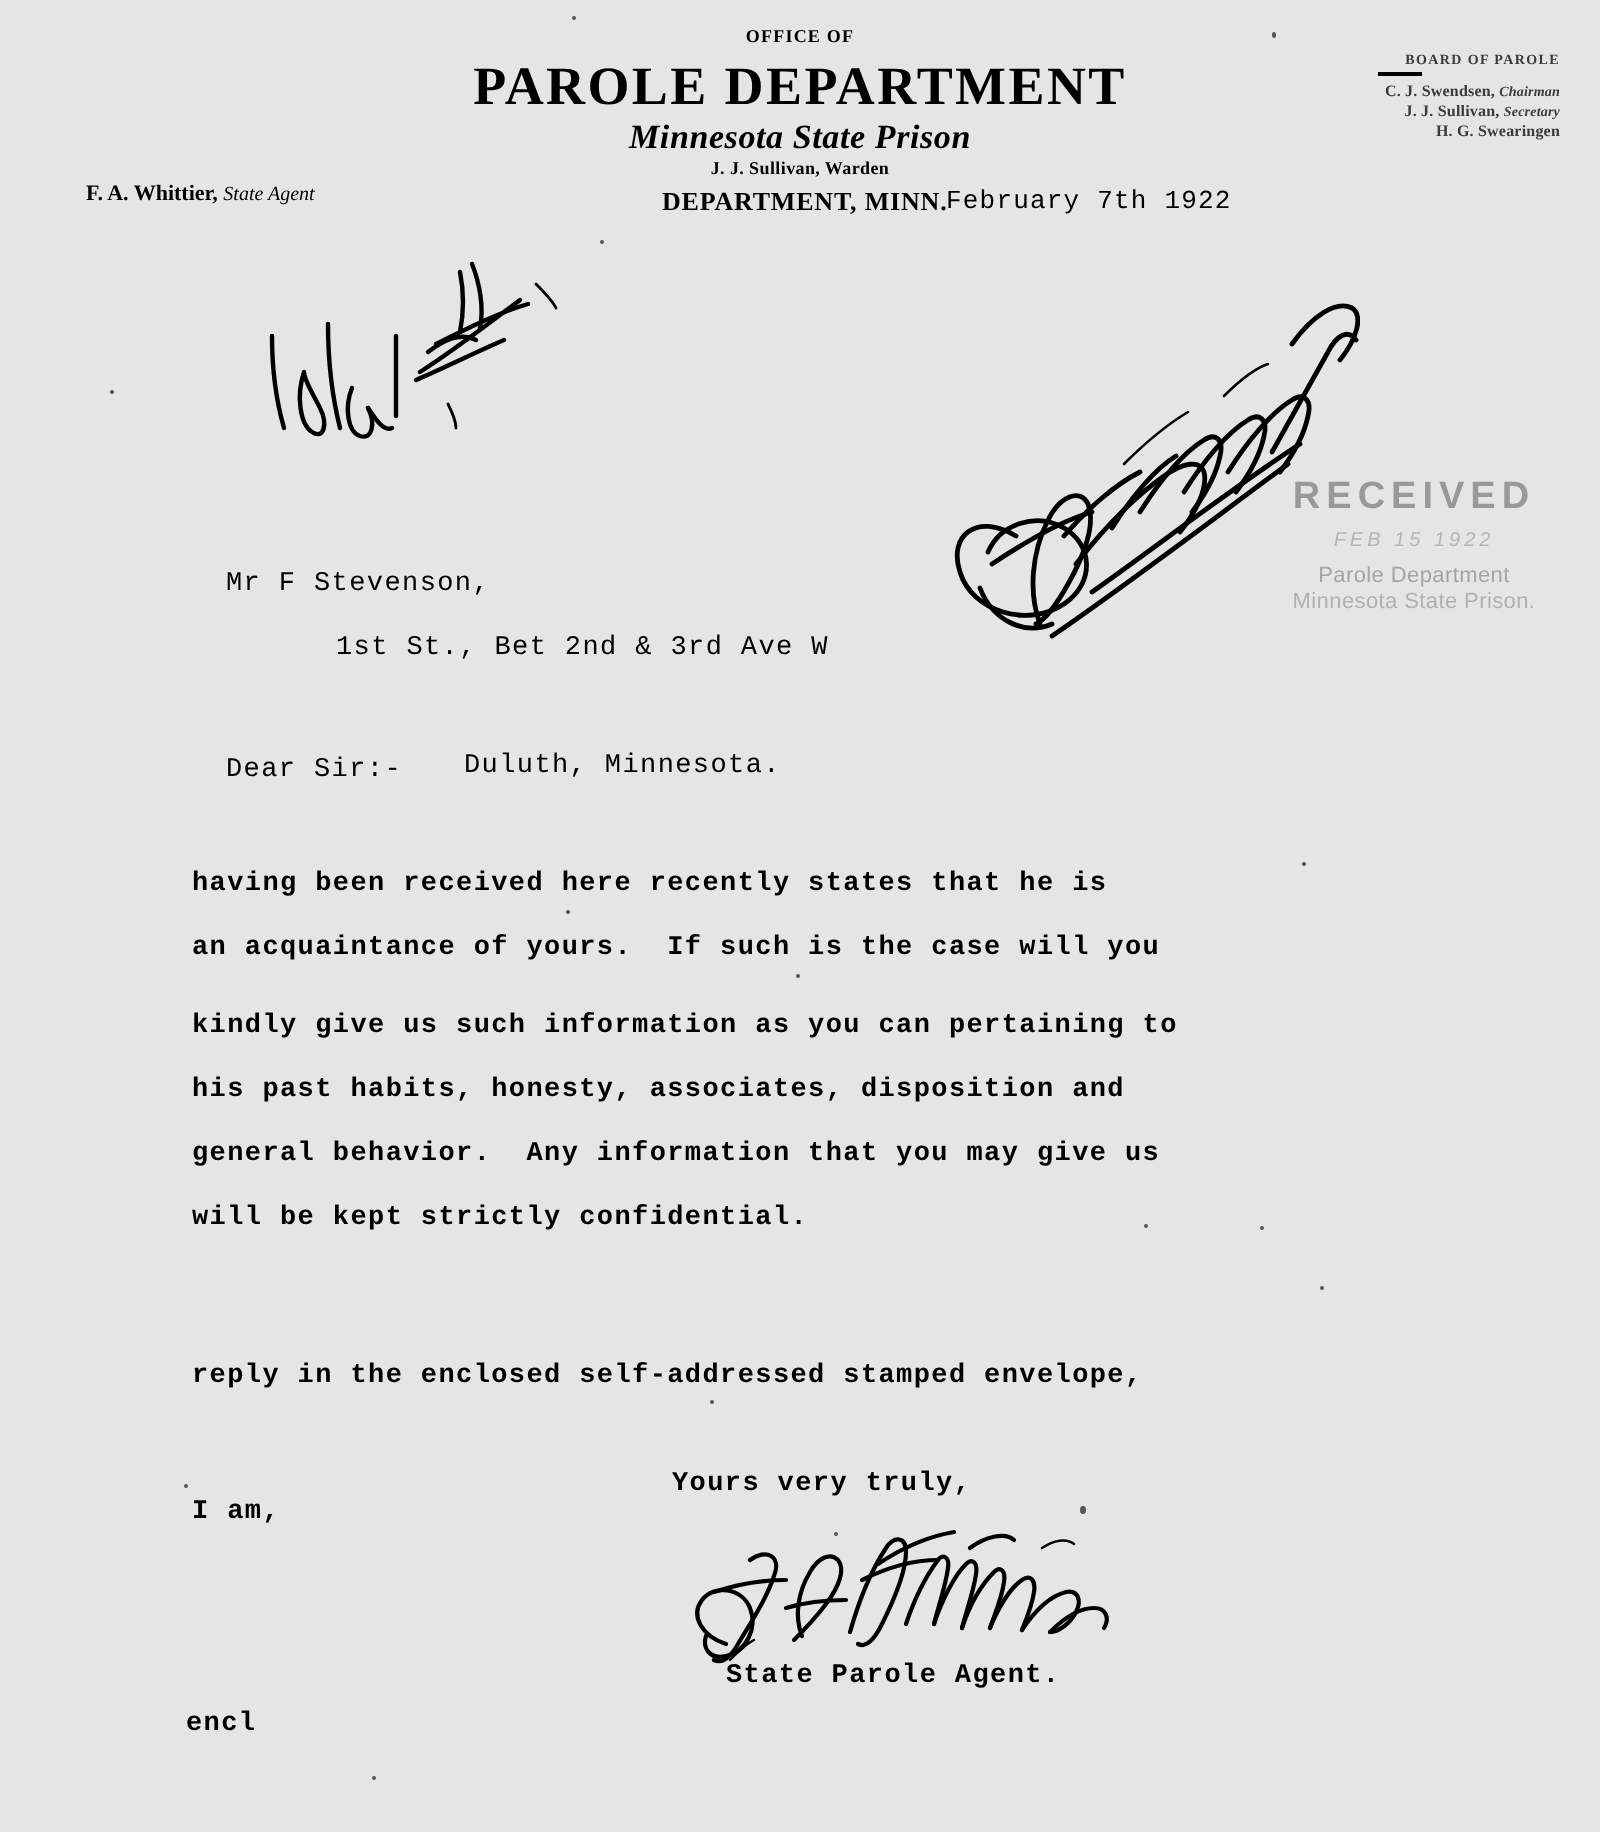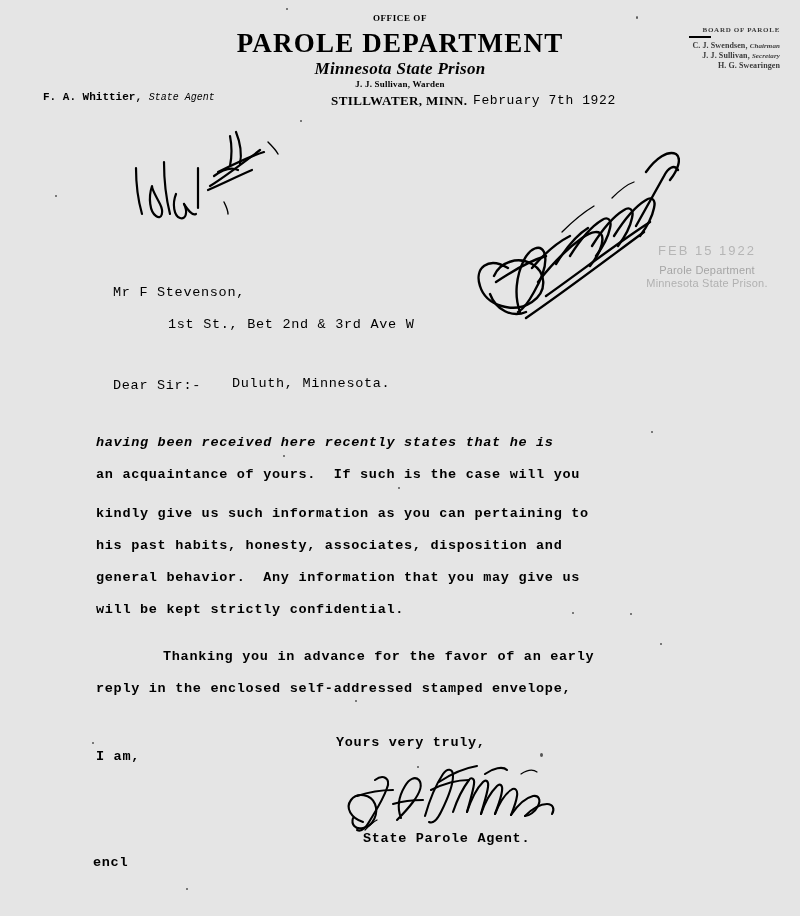--- a/index.html
+++ b/index.html
@@ -69,21 +69,21 @@
   .lh-date {
     position: absolute;
     top: 93px; left: 473px;
     font-family: "Liberation Mono", monospace;
     font-size: 13px;
     letter-spacing: 0.6px;
   }
   .lh-agent {
     position: absolute;
     top: 91px; left: 43px;
-    font-family: Liberation Mono, monospace;
+    font-family: Liberation Serif, serif;
     font-size: 11px;
     font-weight: bold;
   }
   .lh-agent .ag-role {
     font-style: italic;
     font-weight: normal;
     font-size: 10px;
   }
 
   
@@ -128,24 +128,25 @@
     color: #7d7d7d;
     font-family: "Liberation Sans", sans-serif;
   }
   .stamp-title {
     font-size: 19px;
     font-weight: bold;
     letter-spacing: 3px;
     opacity: 0.72;
   }
   .stamp-date {
-    font-size: 13px;
+    font-size: 10px;
     letter-spacing: 2px;
     margin-top: 5px;
     opacity: 0.46;
+    font-style: italic;
   }
   .stamp-line1 {
     font-size: 11px;
     margin-top: 6px;
     opacity: 0.62;
     letter-spacing: 0.2px;
   }
   .stamp-line2 {
     font-size: 11px;
     margin-top: 1px;
@@ -165,21 +166,21 @@
   .tw.light { color: #2b2b2b; }
 
   .addr-1 { top: 285px; left: 113px; }
   .addr-2 { top: 317px; left: 168px; }
   .addr-3 { top: 349px; left: 232px; margin-top: 27px; }
 
   .salutation { top: 378px; left: 113px; }
 
   .body-line { left: 96px; }
   .bl-1 { top: 403px; left: 163px; }
-  .bl-2 { top: 435px; font-style: italic; }
+  .bl-2 { top: 435px; }
   .bl-3 { top: 467px; }
   .bl-4 { top: 506px; }
   .bl-5 { top: 538px; }
   .bl-6 { top: 570px; }
   .bl-7 { top: 602px; }
 
   .p2-1 { top: 649px; left: 163px; }
   .p2-2 { top: 681px; left: 96px; }
   .p2-3 { top: 749px; left: 96px; }
 
@@ -202,21 +203,21 @@
 </style>
 </head>
 <body>
 
 <div id="page">
 
   <div class="lh-office">OFFICE OF</div>
   <div class="lh-dept">PAROLE DEPARTMENT</div>
   <div class="lh-prison">Minnesota State Prison</div>
   <div class="lh-warden">J. J. Sullivan, Warden</div>
-  <div class="lh-city">STILLWATER, MINN.</div>
+  <div class="lh-city">DEPARTMENT, MINN.</div>
   <div class="lh-date">February 7th 1922</div>
 
   <div class="lh-agent">
     <span>F. A. Whittier,</span>
     <span class="ag-role">State Agent</span>
   </div>
 
   <div class="board">
     <div class="board-title">BOARD OF PAROLE</div>
     <div class="board-rule"></div>
@@ -227,39 +228,39 @@
     <div class="board-name">
       <span>J. J. Sullivan,</span>
       <span class="bn-role">Secretary</span>
     </div>
     <div class="board-name">
       <span>H. G. Swearingen</span>
     </div>
   </div>
 
   <div class="stamp">
+    <div class="stamp-title">RECEIVED</div>
     <div class="stamp-date">FEB 15 1922</div>
     <div class="stamp-line1">Parole Department</div>
     <div class="stamp-line2">Minnesota State Prison.</div>
   </div>
 
   <div class="tw addr-1">Mr F Stevenson,</div>
   <div class="tw addr-2">1st St., Bet 2nd &amp; 3rd Ave W</div>
   <div class="tw addr-3">Duluth, Minnesota.</div>
 
   <div class="tw salutation">Dear Sir:-</div>
 
   <div class="tw body-line bl-2 bold">having been received here recently states that he is</div>
   <div class="tw body-line bl-3 bold">an acquaintance of yours.  If such is the case will you</div>
   <div class="tw body-line bl-4 bold">kindly give us such information as you can pertaining to</div>
   <div class="tw body-line bl-5 bold">his past habits, honesty, associates, disposition and</div>
   <div class="tw body-line bl-6 bold">general behavior.  Any information that you may give us</div>
   <div class="tw body-line bl-7 bold">will be kept strictly confidential.</div>
 
-  <div class="tw p2-1 bold">Thanking you in advance for the favor of an early</div>
   <div class="tw p2-2 bold">reply in the enclosed self-addressed stamped envelope,</div>
   <div class="tw p2-3 bold">I am,</div>
 
   <div class="tw closing bold">Yours very truly,</div>
   <div class="tw sig-title bold">State Parole Agent.</div>
   <div class="tw encl bold">encl</div>
 
   <div class="ink" style="top:760px; left:335px;">
     <svg width="250" height="75" viewBox="0 0 250 75">
       <g fill="none" stroke="#000" stroke-width="2.1" stroke-linecap="round" stroke-linejoin="round">

